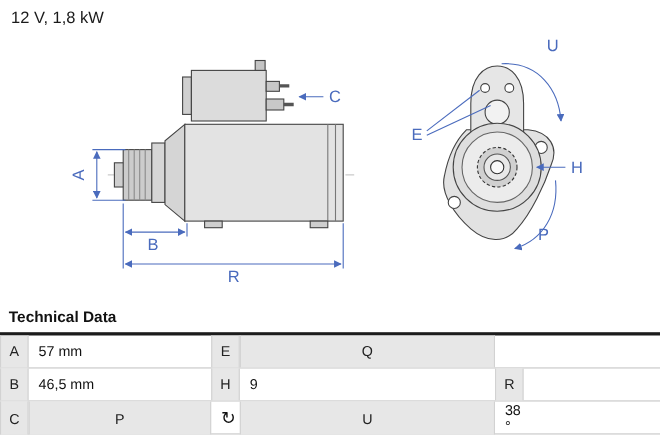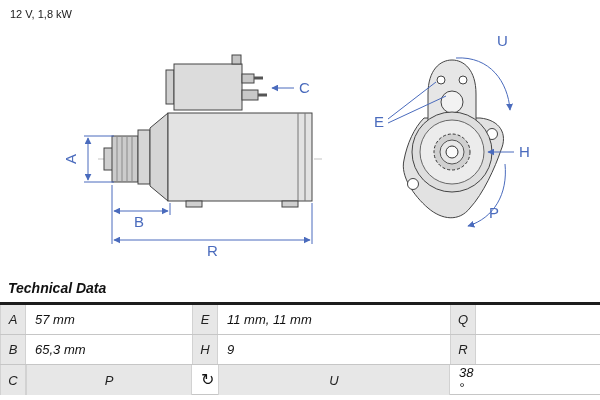--- a/index.html
+++ b/index.html
@@ -1,24 +1,24 @@
 <!DOCTYPE html>
 <html><head>
 <meta charset="utf-8">
 <style>
   html,body{margin:0;padding:0;}
   body{
     width:600px;height:400px;position:relative;background:#ffffff;
     font-family:"Liberation Sans",sans-serif;color:#111;overflow:hidden;
   }
   .spec-header{
-    position:absolute;top:8px;left:10px;font-size:11px;color:#1a1a1a;
+    position:absolute;top:8px;left:10px;font-size:15px;color:#1a1a1a;
   }
   .drawing{position:absolute;top:22px;left:0;}
-  .tech{position:absolute;top:280px;left:0;width:600px;font-style:italic;}
+  .tech{position:absolute;top:280px;left:0;width:600px;}
   .tech-title{font-weight:bold;font-size:14px;margin:0 0 6px 8px;}
   .tech-table{border-top:3px solid #1c1c1c;width:600px;}
   .tech-row{
     display:grid;grid-template-columns:26px 166px 26px 232px 26px auto;
     height:29px;border-bottom:1px solid #c6c6c6;align-items:stretch;
     font-size:13px;
   }
   .spec-key{
     background:#e7e7e7;display:flex;align-items:center;justify-content:center;
     border-right:1px solid #d2d2d2;border-left:1px solid #d2d2d2;
@@ -161,28 +161,27 @@
 </svg>
 
 <div class="tech">
   <div class="tech-title">Technical Data</div>
   <div class="tech-table">
 
     <div class="tech-row">
       <div class="spec-key">A</div>
       <div class="spec-val">57 mm</div>
       <div class="spec-key">E</div>
-      <div class="spec-val">11 mm, 11 mm</div>
       <div class="spec-key">Q</div>
       <div class="spec-val"></div>
     </div>
 
     <div class="tech-row">
       <div class="spec-key">B</div>
-      <div class="spec-val">65,3 mm</div>
+      <div class="spec-val">46,5 mm</div>
       <div class="spec-key">H</div>
       <div class="spec-val">9</div>
       <div class="spec-key">R</div>
     </div>
 
     <div class="tech-row">
       <div class="spec-key">C</div>
       <div class="spec-key">P</div>
       <div class="spec-val">
         <span class="rot-icon">↻</span>

